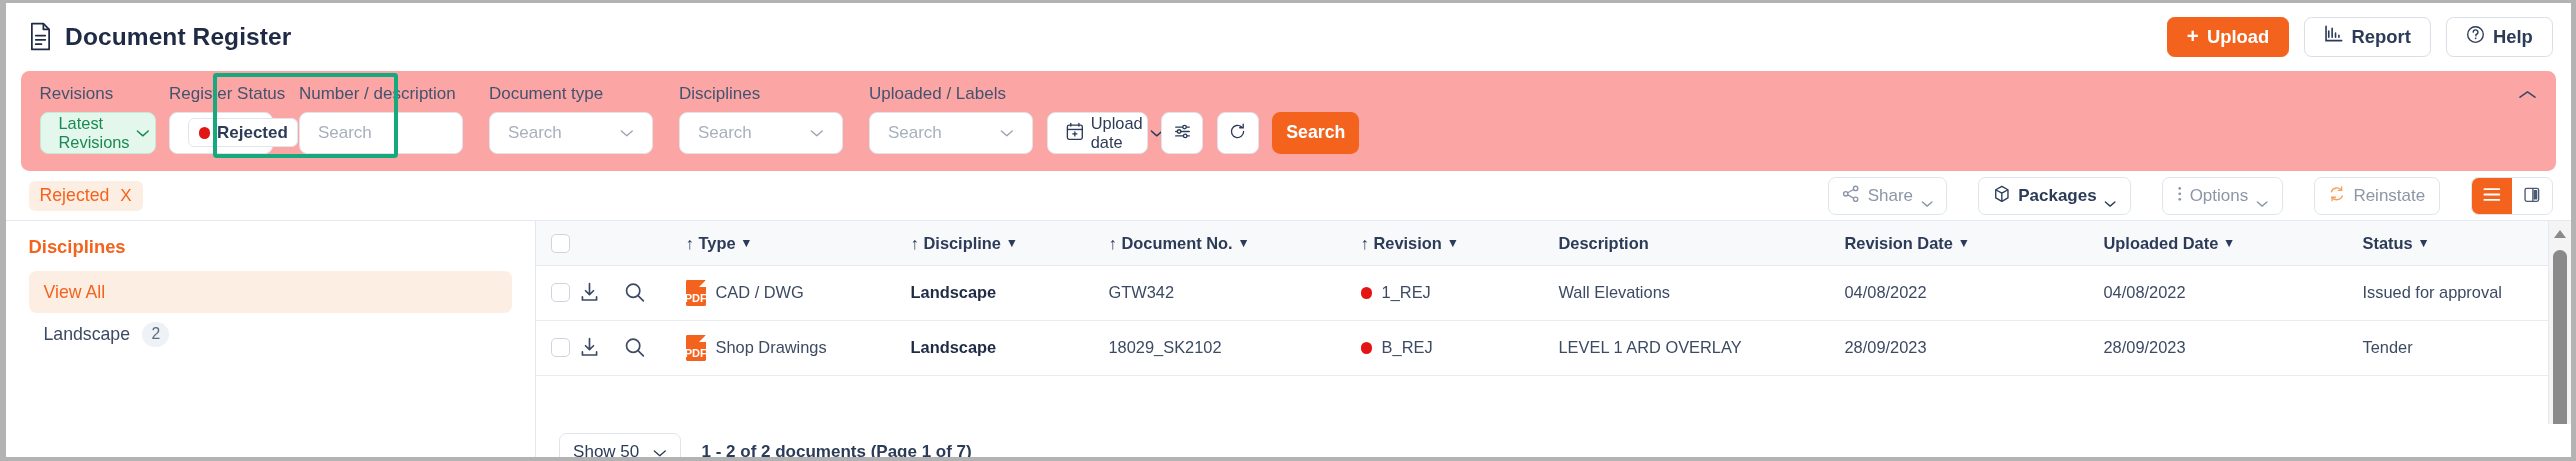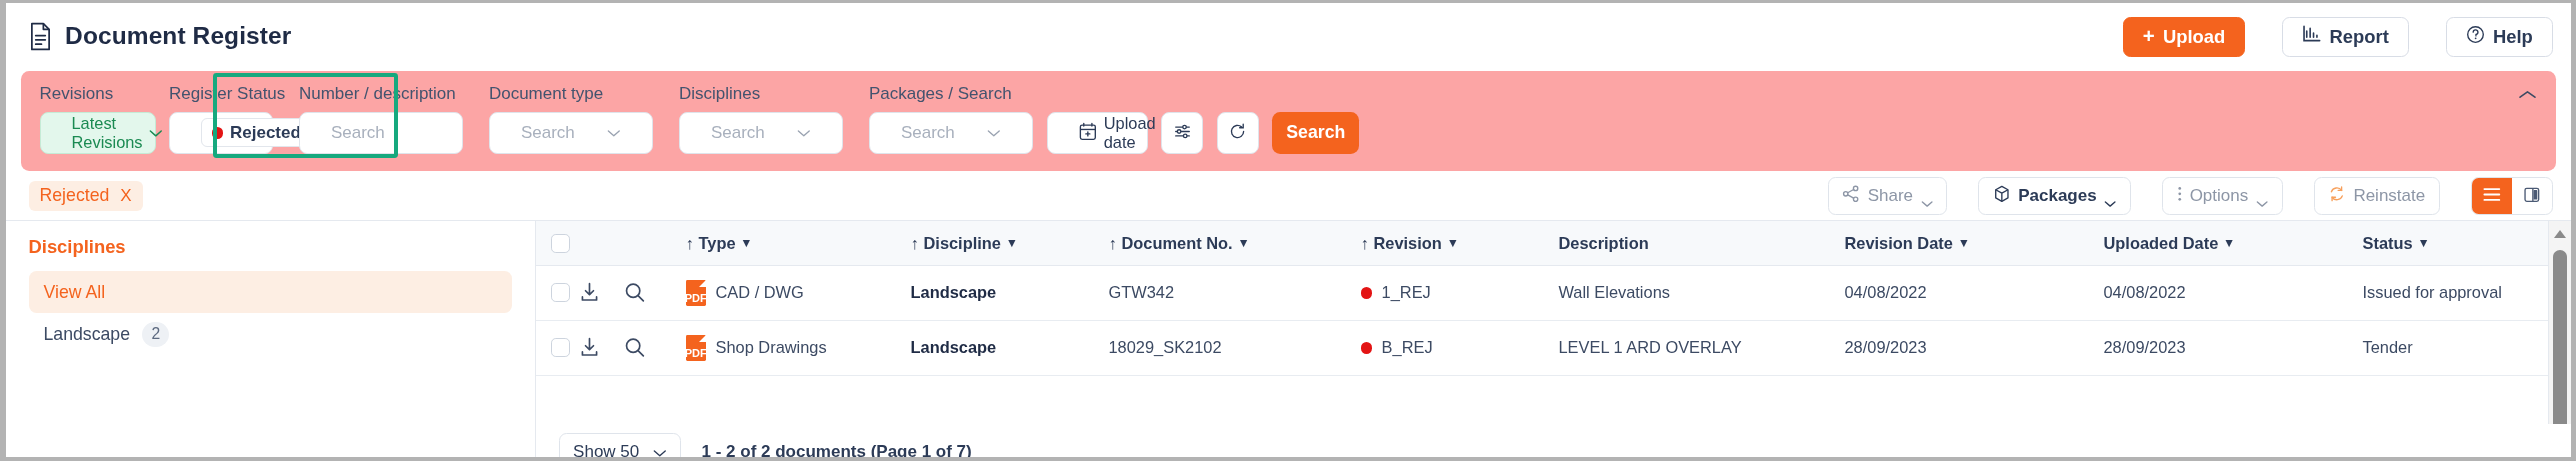--- a/index.html
+++ b/index.html
@@ -19,21 +19,21 @@
 
   
   .topbar {
     position: relative;
     height: 68px;
     background: #ffffff;
     display: flex;
     align-items: center;
     padding: 0 17.7px 0 23px;
   }
-  .page-title-wrap { display: flex; align-items: flex-start; gap: 13.6px; }
+  .page-title-wrap { display: flex; align-items: center; gap: 13.6px; }
   .doc-icon { width: 23px; height: 29px; display: block; }
   .page-title {
     font-size: 24.5px; font-weight: bold; color: #1f2b45;
     letter-spacing: 0.1px;
   }
   .topbar-actions {
     margin-left: auto; display: flex; align-items: center; gap: 15px;
   }
   .btn {
     display: inline-flex; align-items: center; justify-content: center;
@@ -41,21 +41,20 @@
     border-radius: 7.5px; font-size: 18.4px; cursor: pointer;
     white-space: nowrap;
   }
   .btn-primary {
     background: #f4631e; color: #fff; font-weight: bold;
     border: 0.7px solid #f4631e;
   }
   .btn-outline {
     background: #fff; color: #2c3b57; font-weight: bold;
     border: 0.7px solid #d8dde6;
-    margin-left: 22px;
   }
   .plus-glyph { font-size: 20.5px; line-height: 1; font-weight: bold; }
 
   
   .filter-panel {
     position: relative;
     margin: 0 15px;
     background: #fca5a5;
     border-radius: 8.2px;
     padding: 13.6px 19px 17.7px 19px;
@@ -63,21 +62,21 @@
   }
   .filters-row { display: flex; align-items: flex-end; gap: 0; }
   .filter-field { display: flex; flex-direction: column; }
   .filter-label {
     font-size: 17px; color: #43536e; margin-bottom: 7.5px;
     font-weight: normal; white-space: nowrap;
   }
   .control {
     height: 42px; border: 0.7px solid #dfe4eb; border-radius: 8.2px;
     background: #ffffff; display: flex; align-items: center;
-    padding: 0 31px; gap: 6.8px; cursor: pointer;
+    padding: 0 18px; gap: 6.8px; cursor: pointer;
   }
   .control .ph { font-size: 17px; color: #a8b0bd; }
   .control .val { font-size: 17px; color: #2c3b57; }
   .chev {
     margin-left: auto; width: 13.6px; height: 8.2px; flex: 0 0 auto;
   }
   .chev svg { display: block; }
   .ctl-revisions {
     width: 116px; background: #e3f7ec; border-color: #c5ebd6;
   }
@@ -351,21 +350,21 @@
             <svg width="13.6" height="8.2" viewBox="0 0 20 12" fill="none" stroke="#9aa3b1" stroke-width="2" stroke-linecap="round" stroke-linejoin="round">
                 <path d="M2 3l8 7 8-7"></path>
               </svg>
           </span>
         </div>
       </div>
 
       <div class="gap-sm"></div>
 
       <div class="filter-field">
-        <div class="filter-label">Packages / Search</div>
+        <div class="filter-label">Uploaded / Labels</div>
         <div class="control ctl-packages">
           <span class="ph">Search</span>
           <span class="chev">
             <svg width="13.6" height="8.2" viewBox="0 0 20 12" fill="none" stroke="#9aa3b1" stroke-width="2" stroke-linecap="round" stroke-linejoin="round">
                 <path d="M2 3l8 7 8-7"></path>
               </svg>
           </span>
         </div>
       </div>
 

